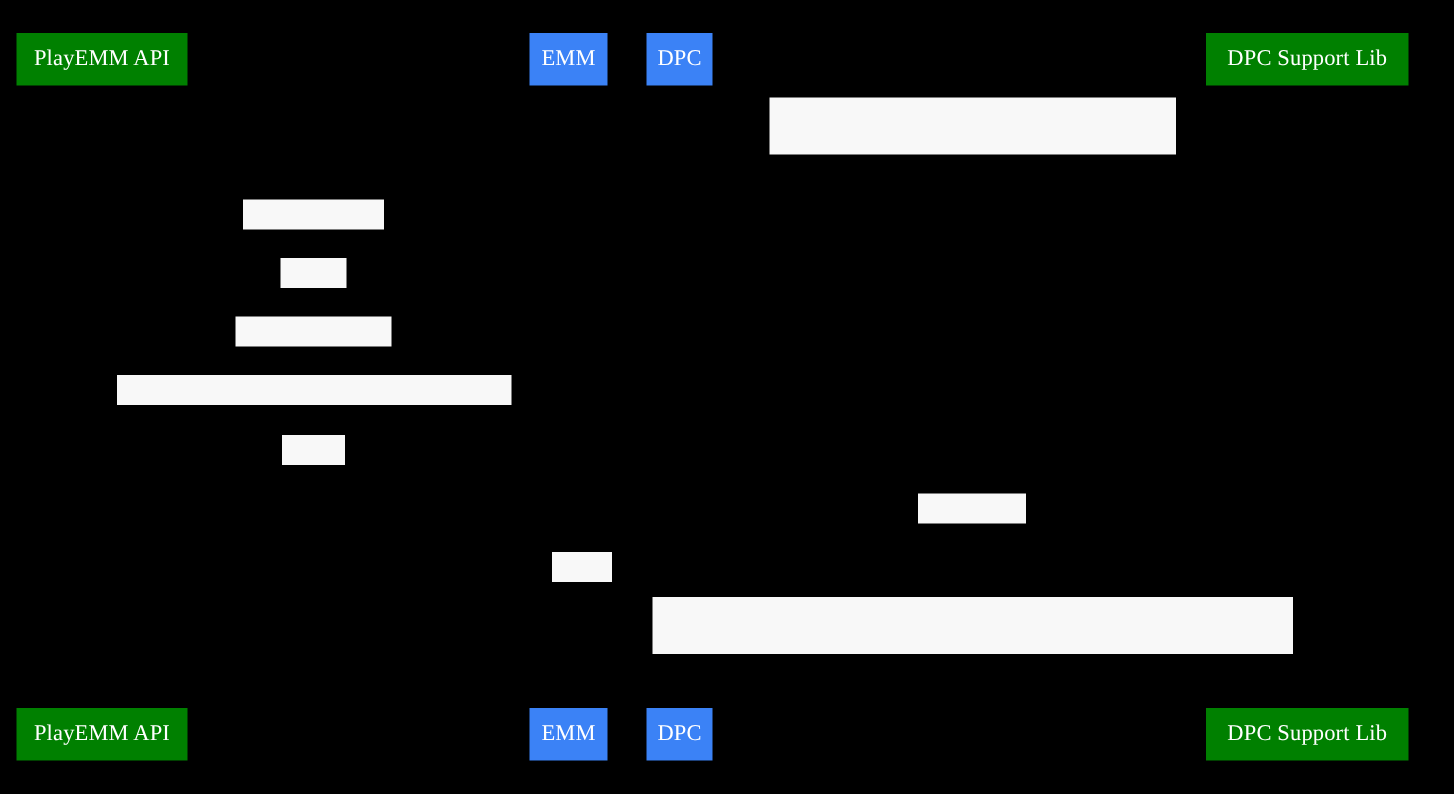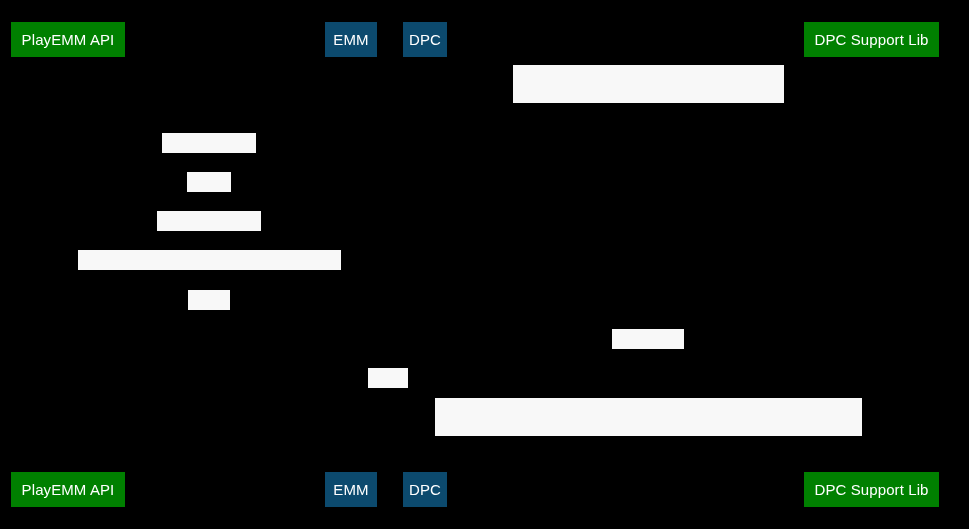--- a/index.html
+++ b/index.html
@@ -6,37 +6,37 @@
   html, body {
     margin: 0;
     padding: 0;
     background: #000000;
   }
   #diagram {
     position: relative;
     width: 969px;
     height: 529px;
     background: #000000;
-    font-family: Liberation Sans, sans-serif;
+    font-family: Liberation Serif, serif;
     overflow: hidden;
   }
   .participant {
     position: absolute;
     display: flex;
     align-items: center;
     justify-content: center;
     color: #ffffff;
     font-size: 15px;
     line-height: 1;
     letter-spacing: 0.1px;
     box-sizing: border-box;
     white-space: nowrap;
   }
   .participant.green { background: #008000; }
-  .participant.blue  { background: #0c4a6e; }
+  .participant.blue  { background: #3b82f6; margin-left: 28px; }
 
   .lifeline {
     position: absolute;
     width: 1px;
     background: #000000;
   }
 
   .msg-label {
     position: absolute;
     background: #f8f8f8;

